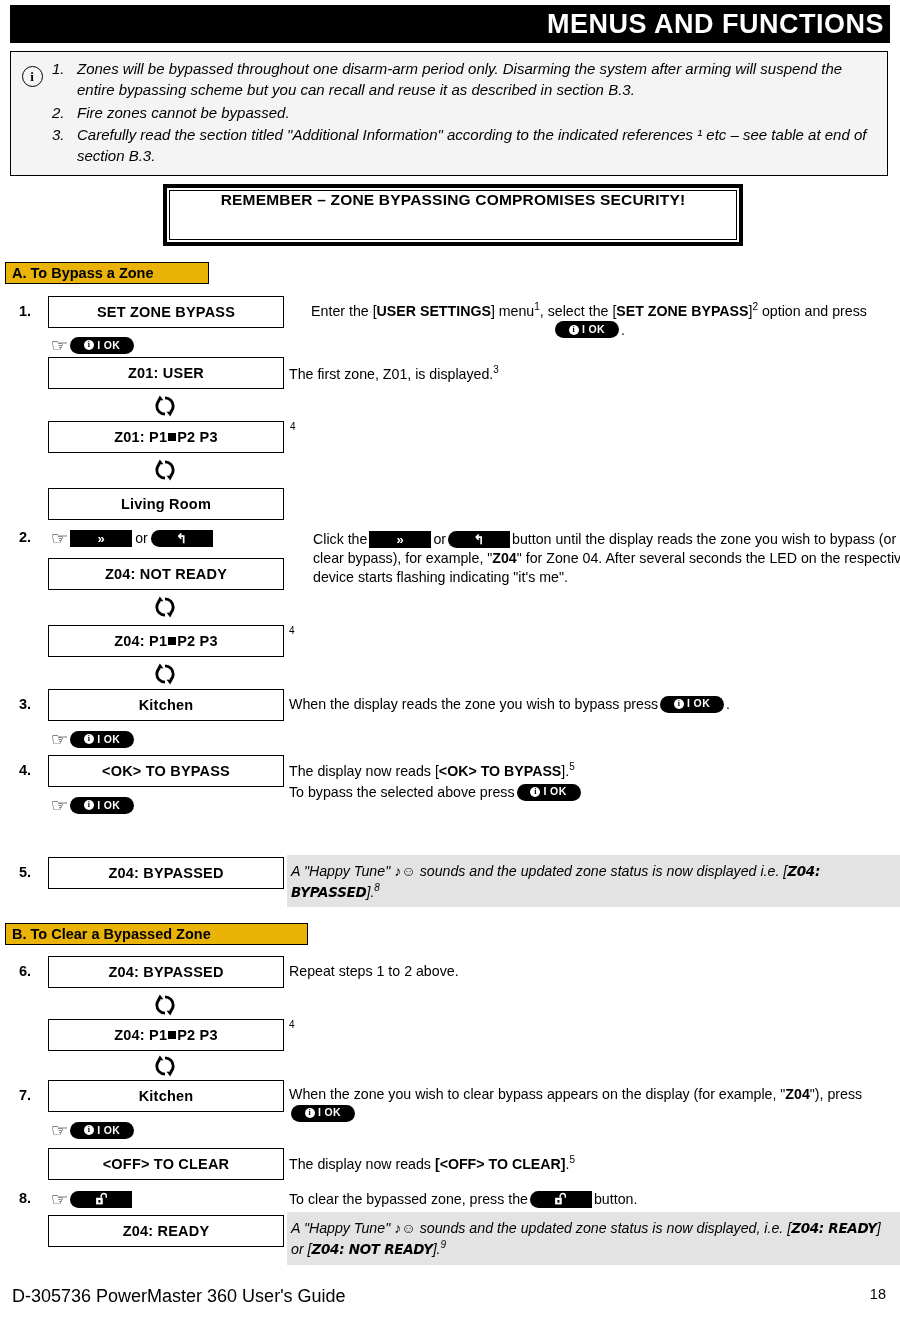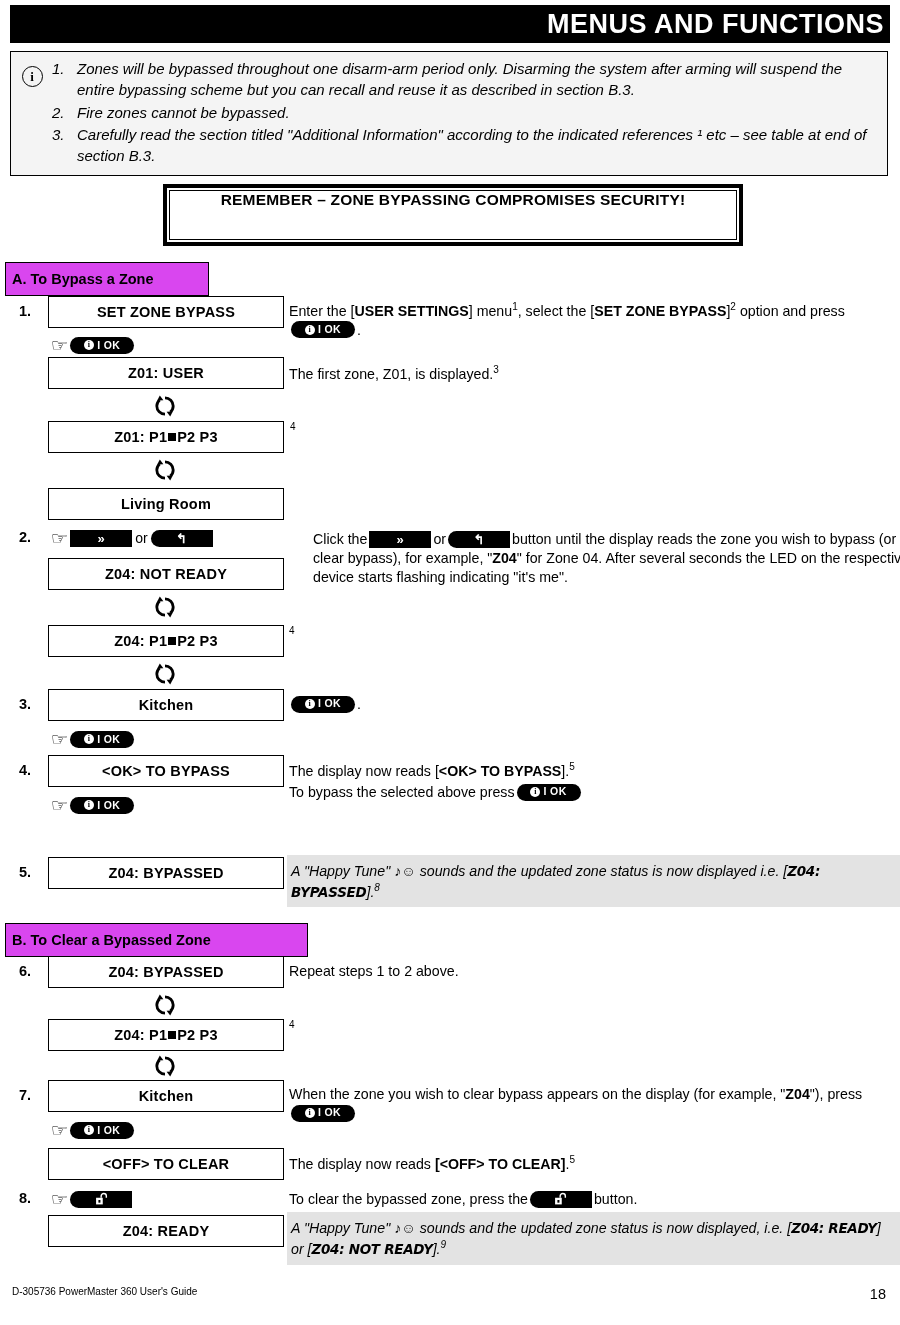--- a/index.html
+++ b/index.html
@@ -105,22 +105,22 @@
   .remember-text {
     font-size: 15.5px;
     font-weight: bold;
     letter-spacing: 0.2px;
   }
 
   
   .section-head {
     position: absolute;
     left: 5px;
-    height: 34px;
-    background: #d946ef;
+    height: 22px;
+    background: #eab308;
     border: 1.2px solid #000;
     box-sizing: border-box;
     display: flex;
     align-items: center;
     padding-left: 6px;
     font-size: 14.5px;
     font-weight: bold;
   }
 
   
@@ -261,21 +261,21 @@
   
   .footer-rule {
     position: absolute;
     left: 10px; top: 1281px;
     width: 878px;
     border-top: 0px solid #000;
   }
   .footer-left {
     position: absolute;
     left: 12px; top: 1286px;
-    font-size: 10px;
+    font-size: 18px;
   }
   .footer-right {
     position: absolute;
     right: 14px; top: 1286px;
     font-size: 14.5px;
   }
 </style>
 </head>
 <body>
 
@@ -354,21 +354,21 @@
     <path d="M13 22.6 A9.6 9.6 0 0 1 3.4 13 A9.6 9.6 0 0 1 6.6 5.9 L8.6 8 A6.8 6.8 0 0 0 6.2 13 A6.8 6.8 0 0 0 13 19.8 Z" fill="#000"></path>
     <path d="M20.8 18.4 L14.6 18.8 L18.2 23.6 Z" fill="#000"></path>
     <path d="M5.2 7.6 L11.4 7.2 L7.8 2.4 Z" fill="#000"></path>
   </svg>
 </div>
 
 <div class="lcd" style="top:488px;">
   <span>Living Room</span>
 </div>
 
-<div class="txt" style="top:300px; width:600px;">
+<div class="txt" style="top:300px; width:600px;text-align:center;">
   <span>Enter the [</span><b>USER SETTINGS</b><span>] menu</span><span class="footnote-sup">1</span><span>, select the [</span><b>SET ZONE BYPASS</b><span>]</span><span class="footnote-sup">2</span>
   <span>option and press</span><span class="key key-ok">
       <span class="i-glyph">i</span>
       <span>I OK</span>
     </span><span>.</span>
 </div>
 
 <div class="txt" style="top:363px;">
   <span>The first zone, Z01, is displayed.</span><span class="footnote-sup">3</span>
 </div>
@@ -422,21 +422,21 @@
 </div>
 <div class="hand-row" style="top:729px;">
   <span class="hand-icon">☞</span>
   <span class="key key-ok">
     <span class="i-glyph">i</span>
     <span>I OK</span>
   </span>
 </div>
 
 <div class="txt" style="top:695px;">
-  <span class="key key-ok">
+  <span>When the display reads the zone you wish to bypass press</span><span class="key key-ok">
       <span class="i-glyph">i</span>
       <span>I OK</span>
     </span><span>.</span>
 </div>
 
 <div class="step-num" style="top:762px;">4.</div>
 <div class="lcd" style="top:755px;">
   <span>&lt;OK&gt; TO BYPASS</span>
 </div>
 <div class="hand-row" style="top:795px;">

